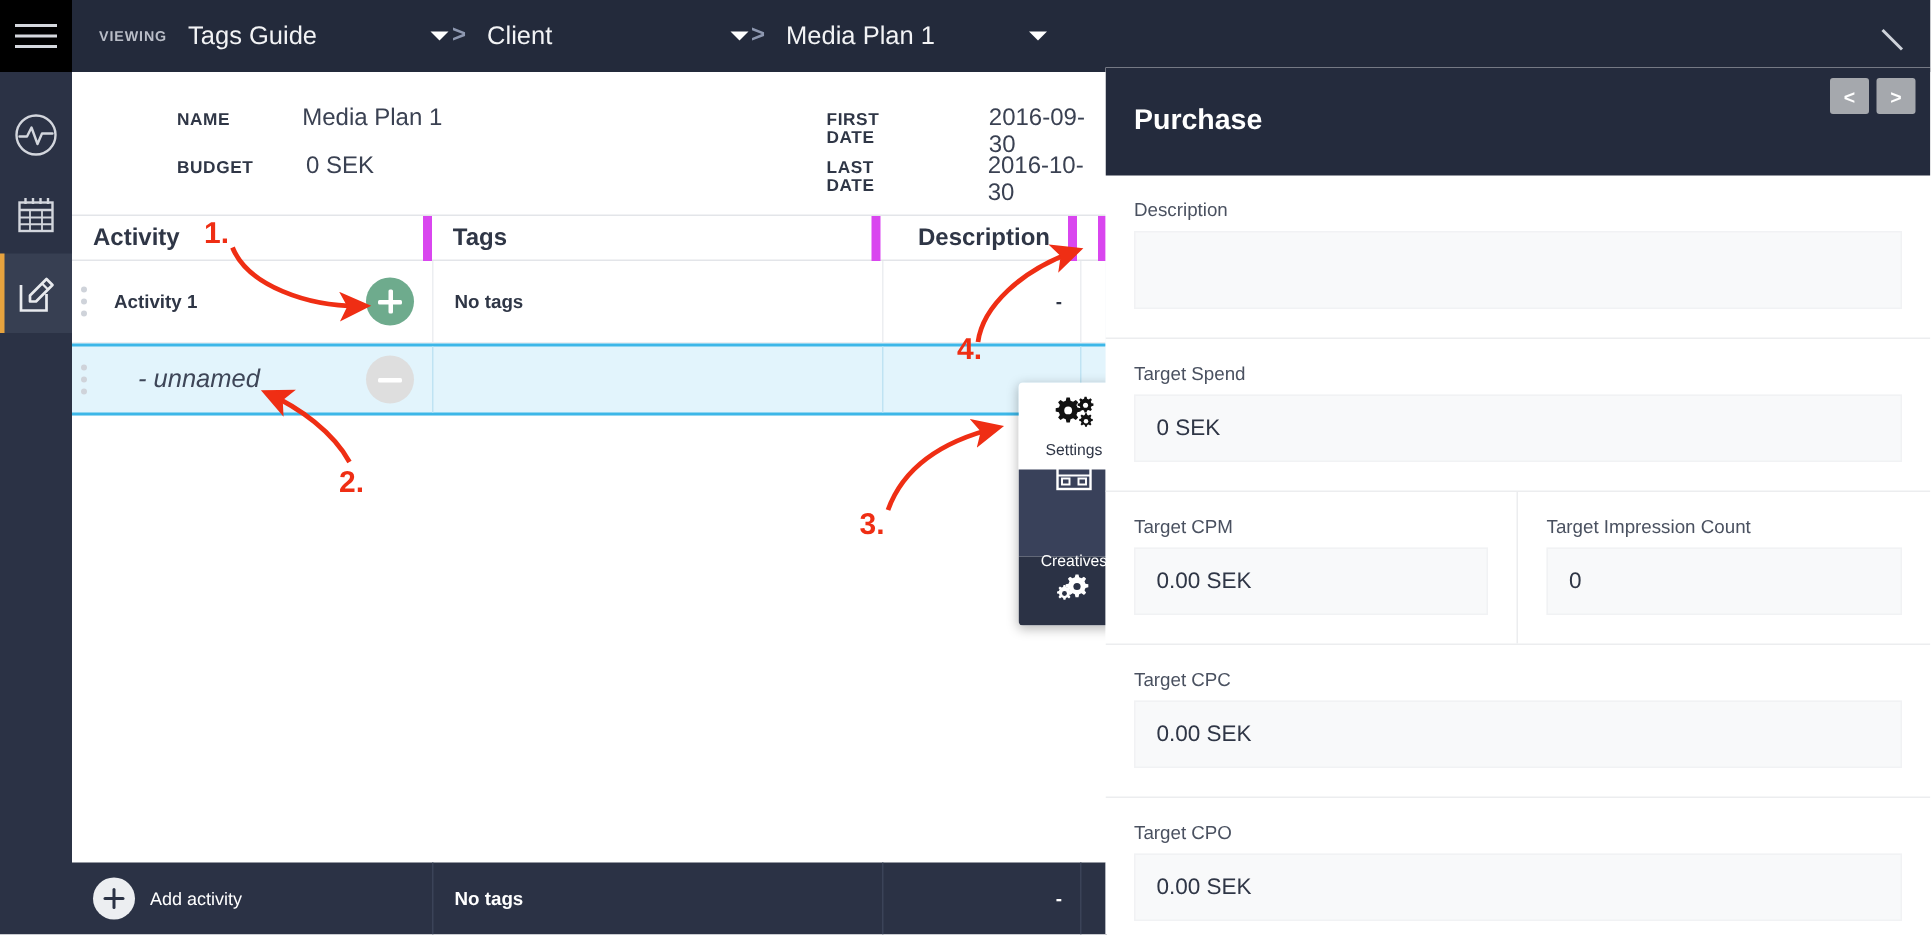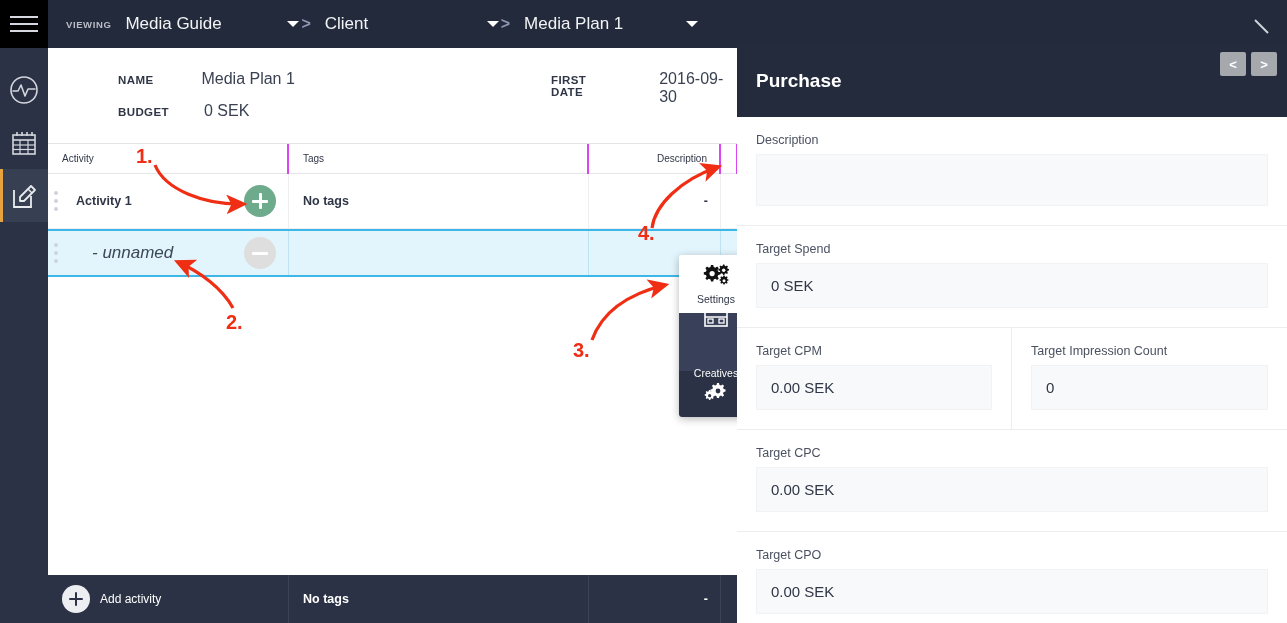--- a/index.html
+++ b/index.html
@@ -113,23 +113,23 @@
     width: 690px; height: 431px;
     background: #ffffff;
     z-index: 5;
   }
   .t-head {
     position: relative; height: 30px;
     border-bottom: 1px solid #e3e5e9;
     display: flex; align-items: center;
   }
   .t-head .th {
-    font-size: 10px; font-weight: normal; color: #2f3646;
+    font-size: 16px; font-weight: bold; color: #2f3646;
     height: 30px; display: flex; align-items: center;
-    border-right: 2px solid #d946ef;
+    border-right: 6px solid #d946ef;
     padding-left: 14px;
   }
   .col-activity { width: 241px; }
   .col-tags     { width: 300px; }
   .col-impr     { width: 132px; justify-content: flex-end !important; padding-right: 12px; }
   .col-end      { flex: 1; }
 
   .t-row {
     position: relative; height: 55px;
     display: flex; align-items: center;
@@ -347,21 +347,21 @@
           <line x1="18" y1="7" x2="22" y2="11" stroke="#e8eaee" stroke-width="1.5"></line>
         </svg>
       </span>
     </div>
   </div>
 
   <div class="topbar">
     <div class="viewing-label">VIEWING</div>
 
     <div class="crumb crumb-gap cg1">
-      <span class="crumb-text">Media Guide</span>
+      <span class="crumb-text">Tags Guide</span>
       <span class="caret"></span>
     </div>
     <span class="crumb-sep">&gt;</span>
 
     <div class="crumb crumb-gap cg2" style="margin-left:12px;">
       <span class="crumb-text">Client</span>
       <span class="caret"></span>
     </div>
     <span class="crumb-sep">&gt;</span>
 
@@ -382,20 +382,24 @@
       <span class="info-label">NAME</span>
       <span class="info-value">Media Plan 1</span>
     </div>
     <div class="info-row r-budget">
       <span class="info-label">BUDGET</span>
       <span class="info-value">0 SEK</span>
     </div>
     <div class="info-row r-first">
       <span class="info-label">FIRST DATE</span>
       <span class="info-value">2016-09-30</span>
+    </div>
+    <div class="info-row r-last">
+      <span class="info-label">LAST DATE</span>
+      <span class="info-value">2016-10-30</span>
     </div>
   </div>
 
   <div class="table-wrap">
     <div class="t-head">
       <div class="th col-activity">Activity</div>
       <div class="th col-tags">Tags</div>
       <div class="th col-impr">Description</div>
       <div class="th col-end"></div>
     </div>

